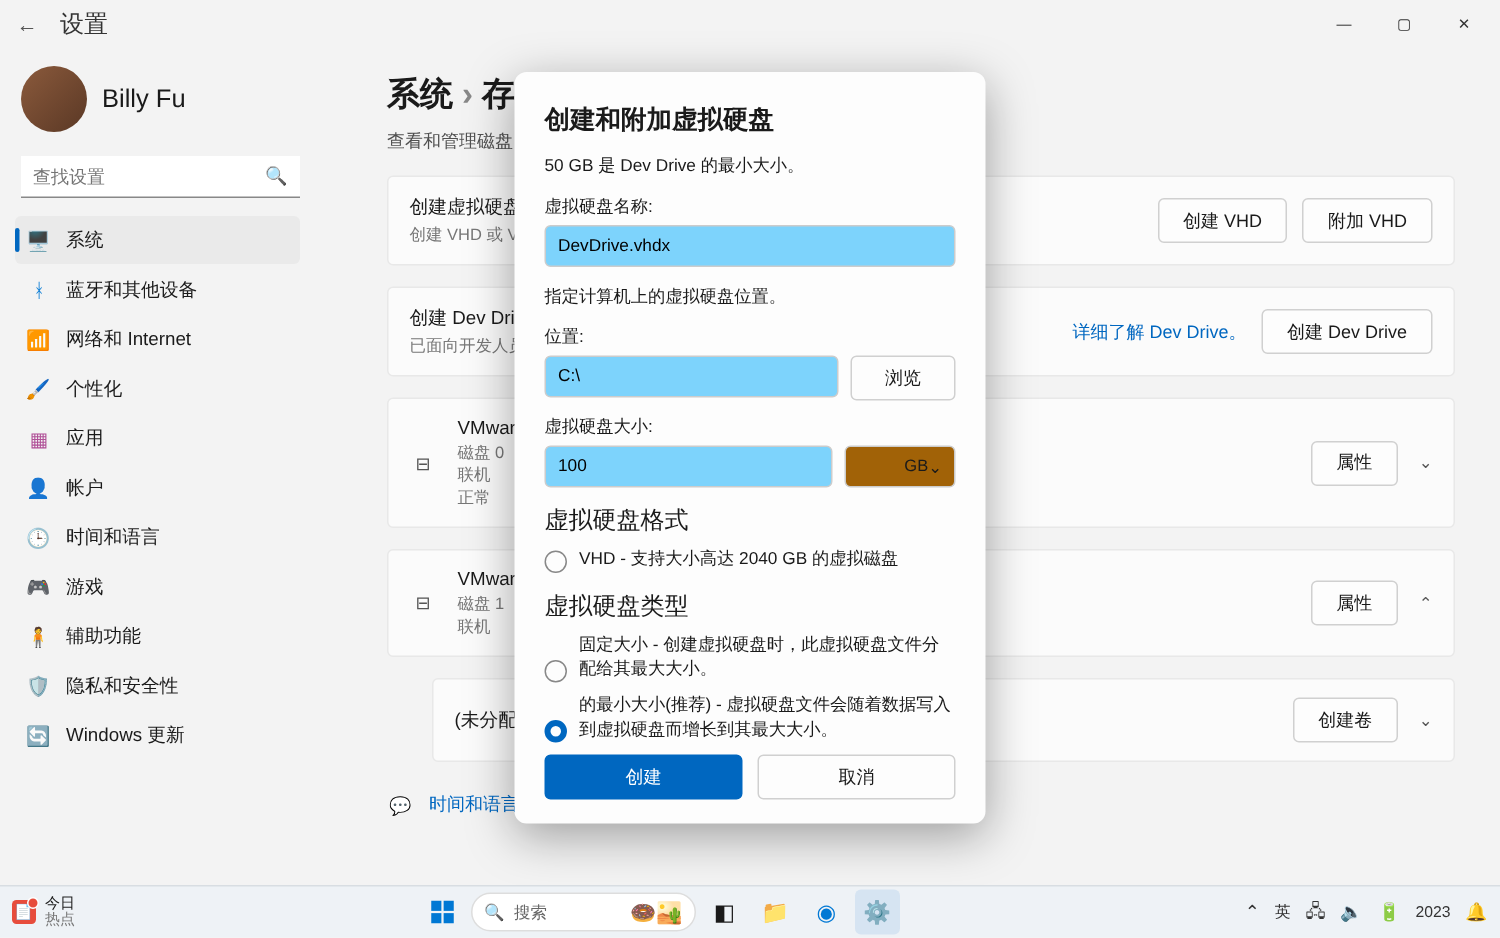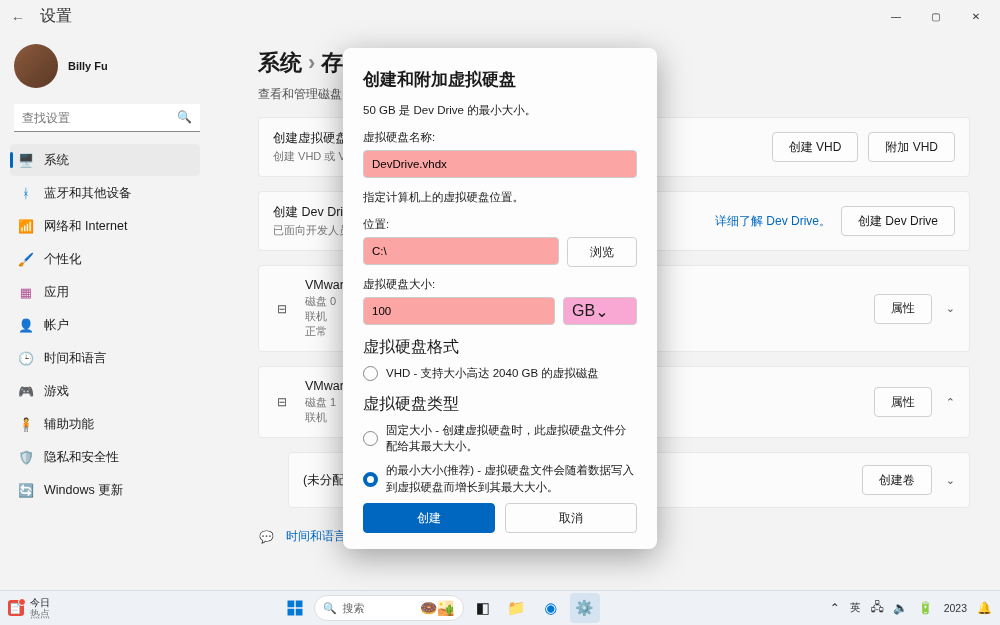--- a/index.html
+++ b/index.html
@@ -6,21 +6,21 @@
 body{width:1000px;height:625px;background:#f3f3f3;overflow:hidden;position:relative;font-size:12px;color:#1a1a1a}
 .titlebar{height:32px;display:flex;align-items:center;padding:0 4px;background:#f3f3f3}
 .titlebar .back{width:28px;height:28px;display:flex;align-items:center;justify-content:center;font-size:14px;color:#555}
 .titlebar .title{font-size:16px;margin-left:8px;color:#333}
 .titlebar .winbuttons{margin-left:auto;display:flex}
 .titlebar .winbuttons div{width:40px;height:28px;display:flex;align-items:center;justify-content:center;font-size:10px;color:#333}
 .app{display:flex;height:calc(100% - 32px - 35px)}
 .sidebar{width:210px;padding:8px 10px 0 10px}
 .user{display:flex;align-items:center;gap:10px;padding:4px 4px 12px 4px}
 .avatar{width:44px;height:44px;border-radius:50%;background:linear-gradient(135deg,#8b5a3c 0%,#5a3825 100%)}
-.username{font-size:11px;font-weight:700}
+.username{font-size:17px;font-weight:400}
 .smalltext{font-size:10px;color:#888}
 .search{position:relative;margin:4px 0 12px 4px}
 .search input{width:100%;height:28px;padding:0 8px;border:none;border-bottom:1px solid #888;background:#fff;font-size:12px}
 .search .sicon{position:absolute;right:8px;top:6px;color:#666}
 .nav{display:flex;flex-direction:column;gap:1px}
 .nav-item{display:flex;align-items:center;gap:10px;height:32px;padding:0 8px;border-radius:4px;font-size:12.5px;color:#1a1a1a}
 .nav-item.active{background:#eaeaea;position:relative}
 .nav-item.active::before{content:"";position:absolute;left:0;top:8px;bottom:8px;width:3px;background:#0067c0;border-radius:2px}
 .nicon{width:16px;height:16px;display:flex;align-items:center;justify-content:center;font-size:13px}
 .main{flex:1;padding:10px 30px 0 48px;overflow:hidden}
@@ -39,28 +39,28 @@
 .helprow{display:flex;align-items:center;gap:10px;margin-top:20px;color:#0067c0;font-size:12px}
 .helprow .hicon{color:#555;width:18px;text-align:center}
 
 
 .overlay{position:absolute;inset:0;display:flex;align-items:flex-start;justify-content:center}
 .modal{width:314px;margin-top:48px;background:#fdfdfd;border-radius:8px;box-shadow:0 8px 32px rgba(0,0,0,.35);padding:20px 20px 16px 20px;position:relative}
 .modal h2{font-size:17px;font-weight:600;margin-bottom:12px}
 .modal .hint{font-size:11.5px;color:#1a1a1a;margin-bottom:12px}
 .modal label{font-size:11.5px;display:block;margin:10px 0 5px 0}
 .modal .sectionlabel{font-size:16px;margin:12px 0 6px 0}
-.txtin{width:100%;height:28px;border:1px solid #ccc;border-radius:4px;padding:0 8px;font-size:11.5px;background:#fca5a5}
+.txtin{width:100%;height:28px;border:1px solid #ccc;border-radius:4px;padding:0 8px;font-size:11.5px;background:#7dd3fc}
 .row2{display:flex;gap:8px}
 .row2 .txtin{flex:1}
 .row2 .btn{min-width:70px;justify-content:center}
 .sizerow{display:flex;gap:8px}
 .sizerow .txtin{flex:1}
-.unitsel{width:74px;height:28px;border:1px solid #ccc;border-radius:4px;background:#f9a8d4;display:flex;align-items:center;justify-content:flex-start;padding:0 8px;font-size:16px}
-.radio{display:flex;gap:8px;align-items:center;margin:7px 0;font-size:11.5px;line-height:1.45}
+.unitsel{width:74px;height:28px;border:1px solid #ccc;border-radius:4px;background:#a16207;display:flex;align-items:center;justify-content:flex-end;padding:0 8px;font-size:11px}
+.radio{display:flex;gap:8px;align-items:flex-end;margin:7px 0;font-size:11.5px;line-height:1.45}
 .radio .bullet{width:15px;height:15px;border:1px solid #888;border-radius:50%;flex-shrink:0;margin-top:1px;position:relative}
 .radio.sel .bullet{border:4px solid #0067c0}
 .modalbtns{display:flex;gap:10px;margin-top:8px}
 .modalbtns .btn{flex:1;justify-content:center;height:30px}
 .btn.primary{background:#0067c0;color:#fff;border-color:#0067c0}
 
 
 .taskbar{position:absolute;bottom:0;left:0;right:0;height:35px;background:#eef2f6;border-top:1px solid #d8dde2;display:flex;align-items:center;padding:0 8px}
 .taskbar .widget{display:flex;align-items:center;gap:6px;font-size:10px;line-height:1.1}
 .wicon{width:16px;height:16px;border-radius:3px;background:#e74c3c;display:flex;align-items:center;justify-content:center;color:#fff;font-size:10px;position:relative}

